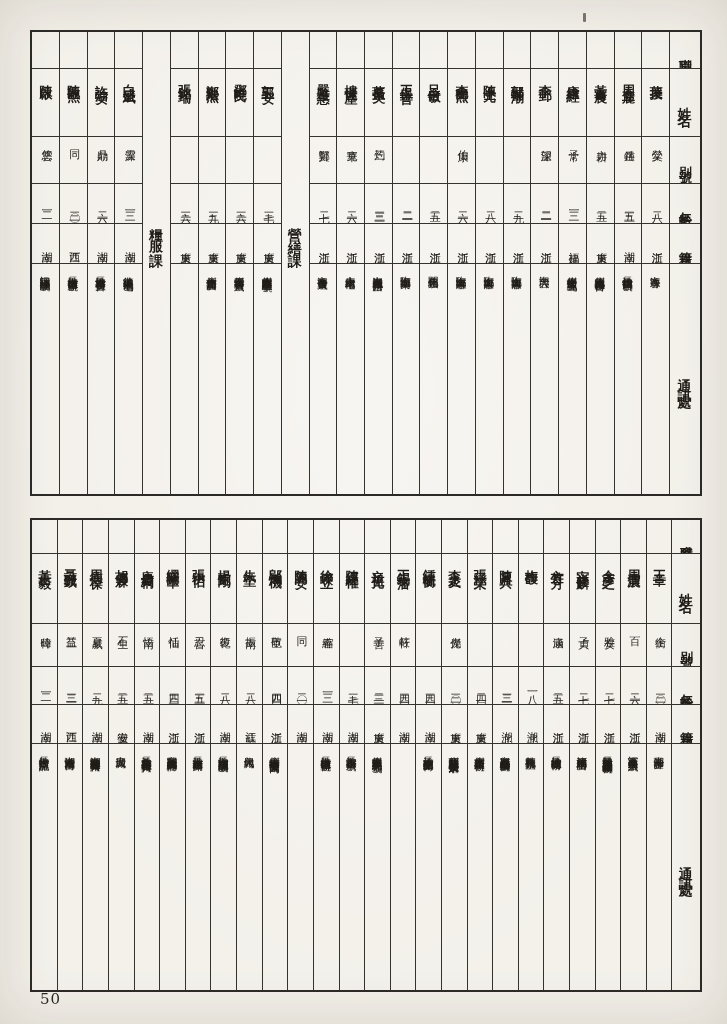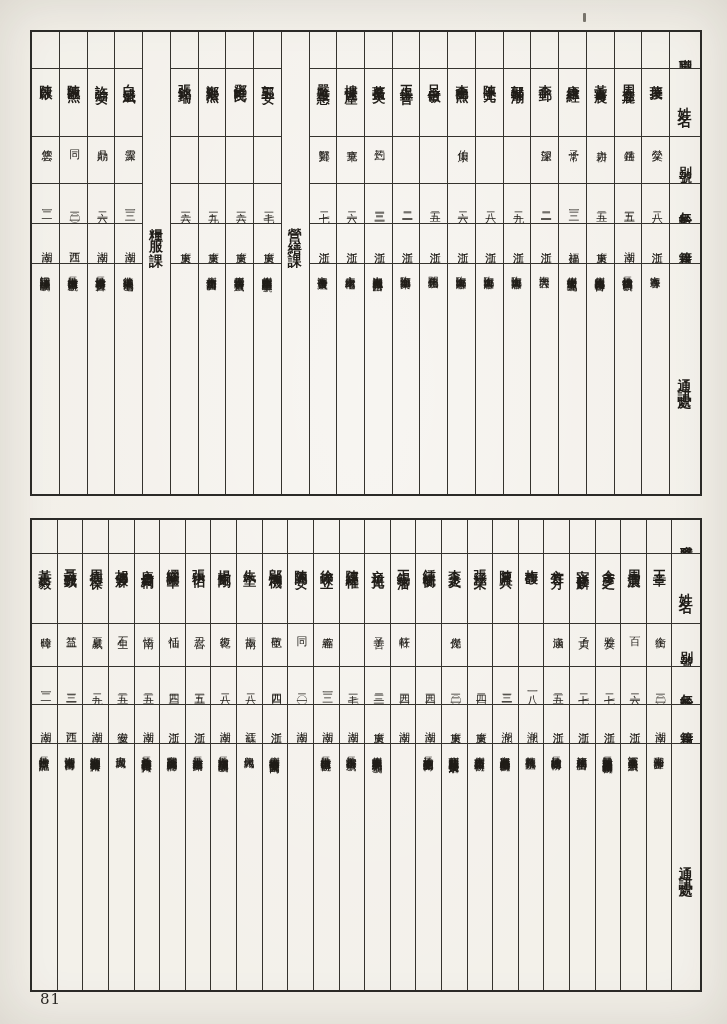--- a/index.html
+++ b/index.html
@@ -902,14 +902,14 @@
           <span class="vt">二一</span>
         </div>
         <div class="cell b-origin">
           <span class="vt">湖南</span>
         </div>
         <div class="cell b-address">
           <span class="vt">長沙太平街衍江益記</span>
         </div>
       </div>
     </div>
-  <div class="page-number">81</div>
+  <div class="page-number">50</div>
 </div>
 
 </body></html>

